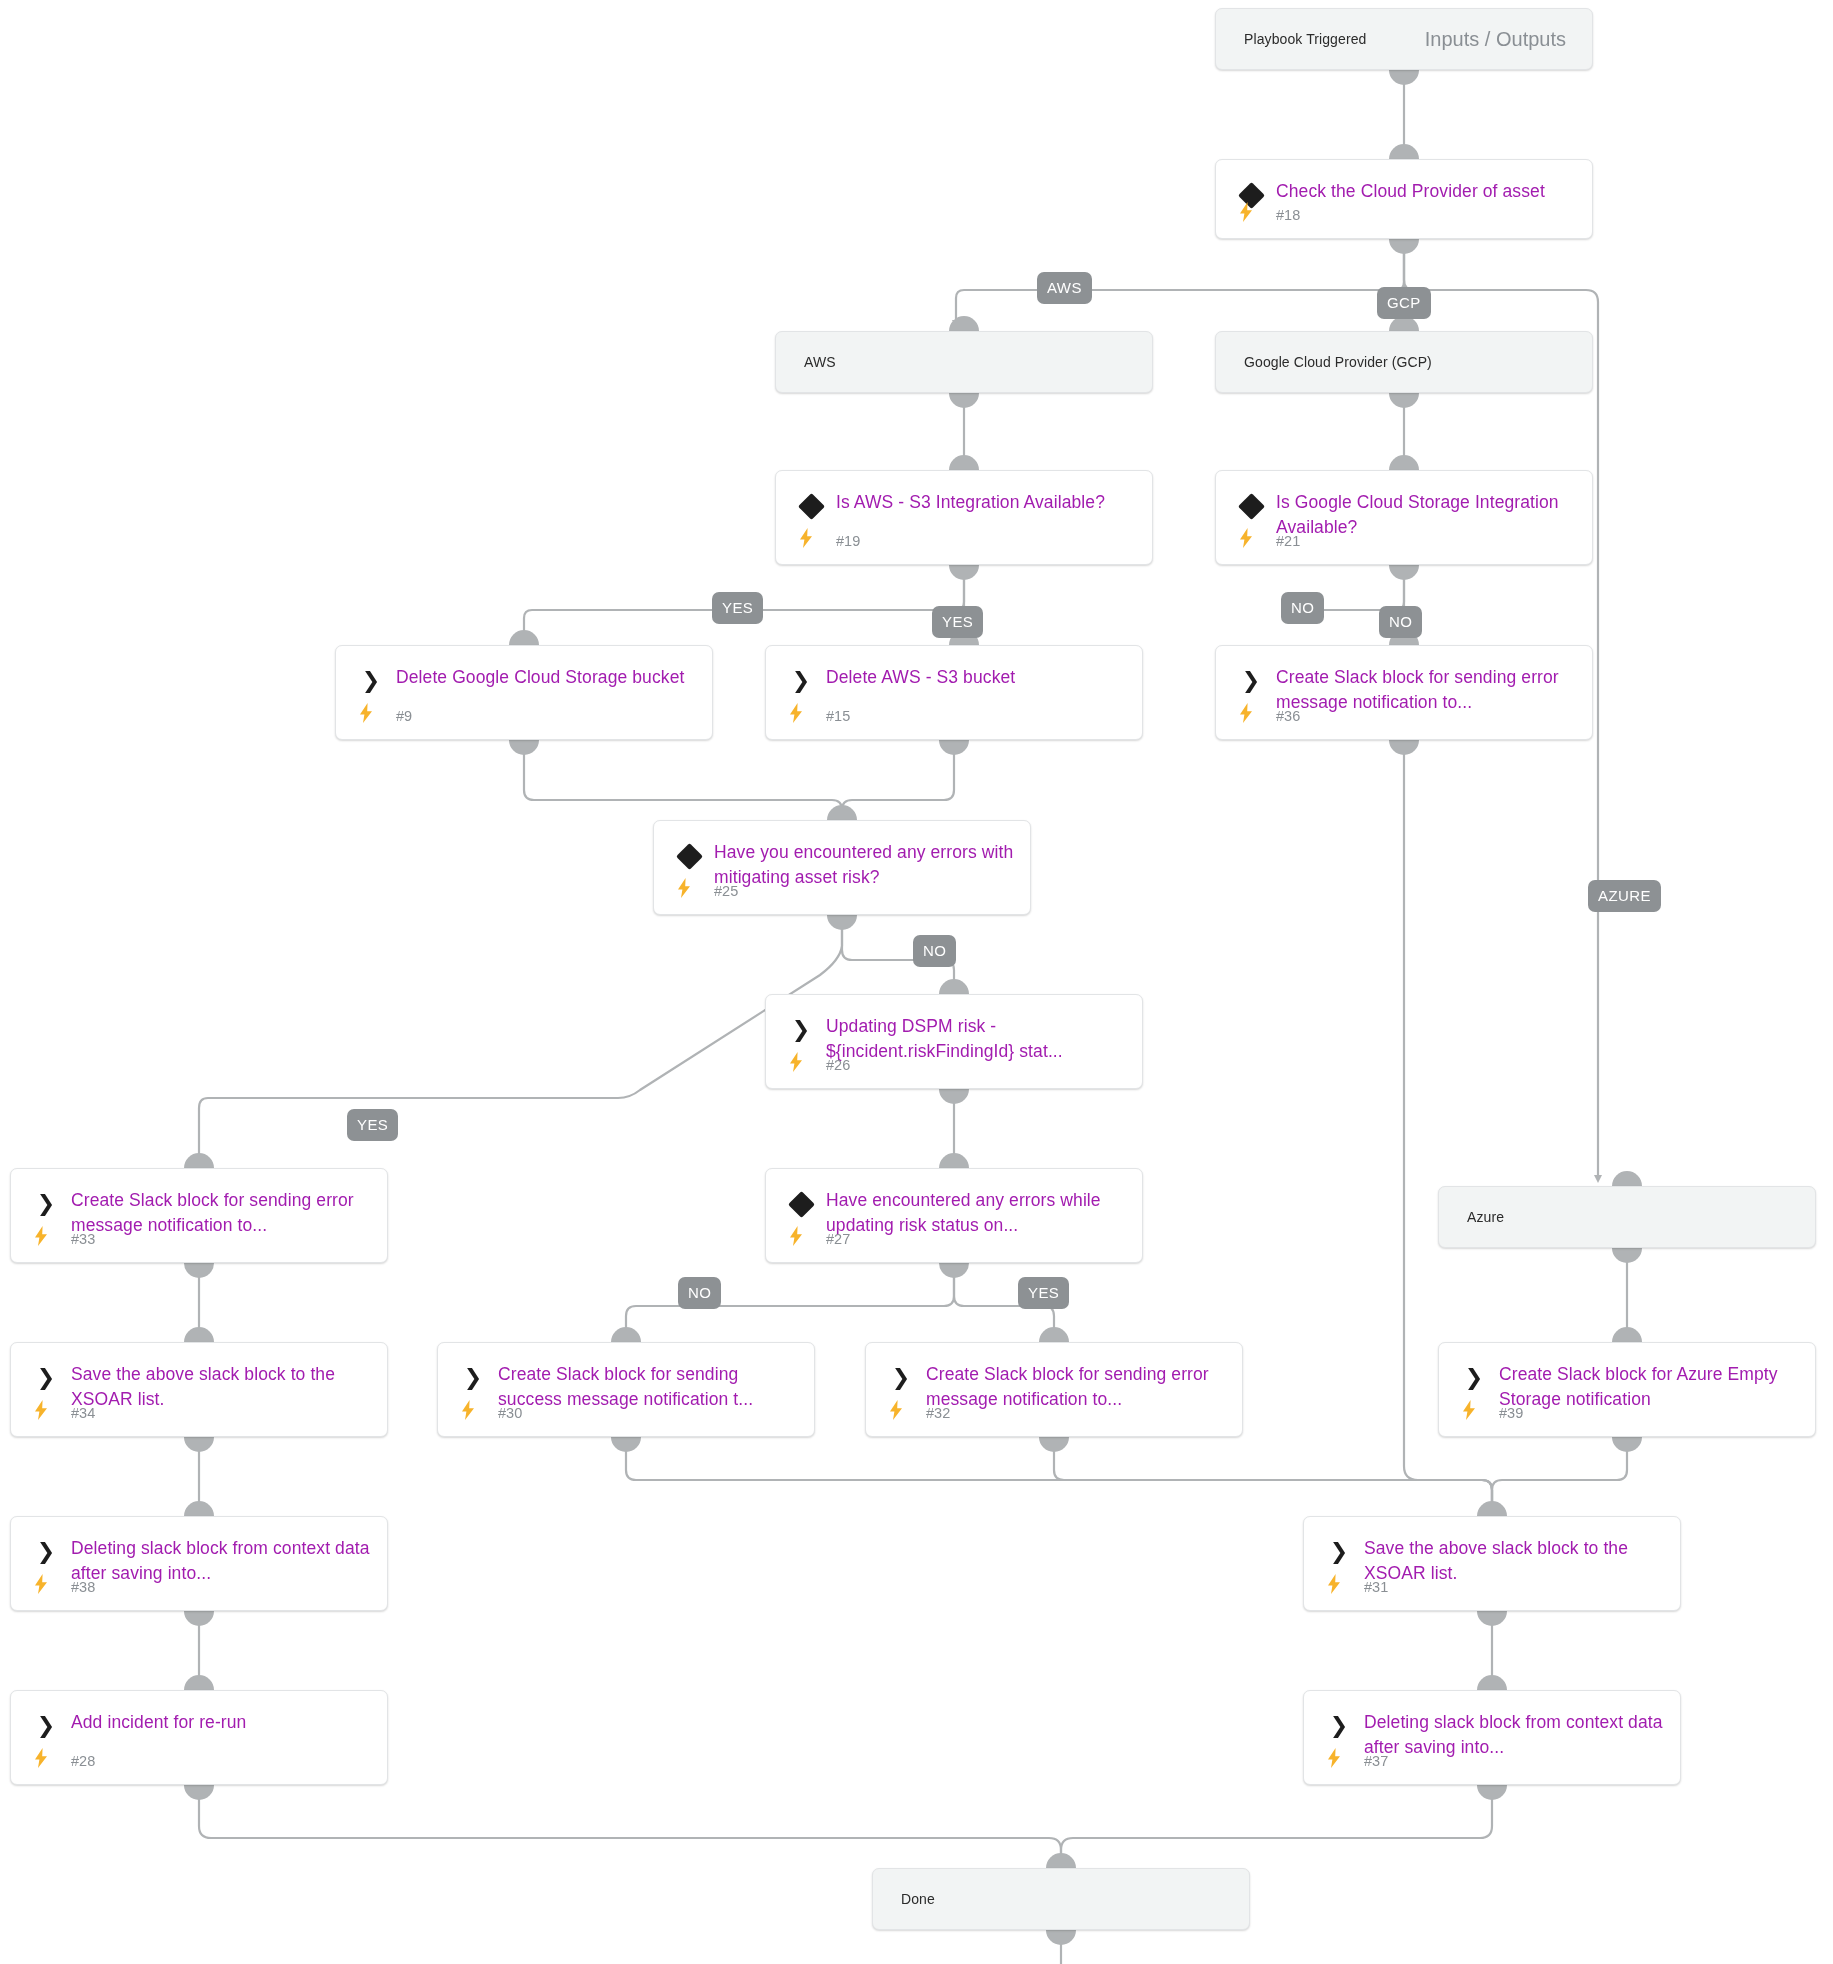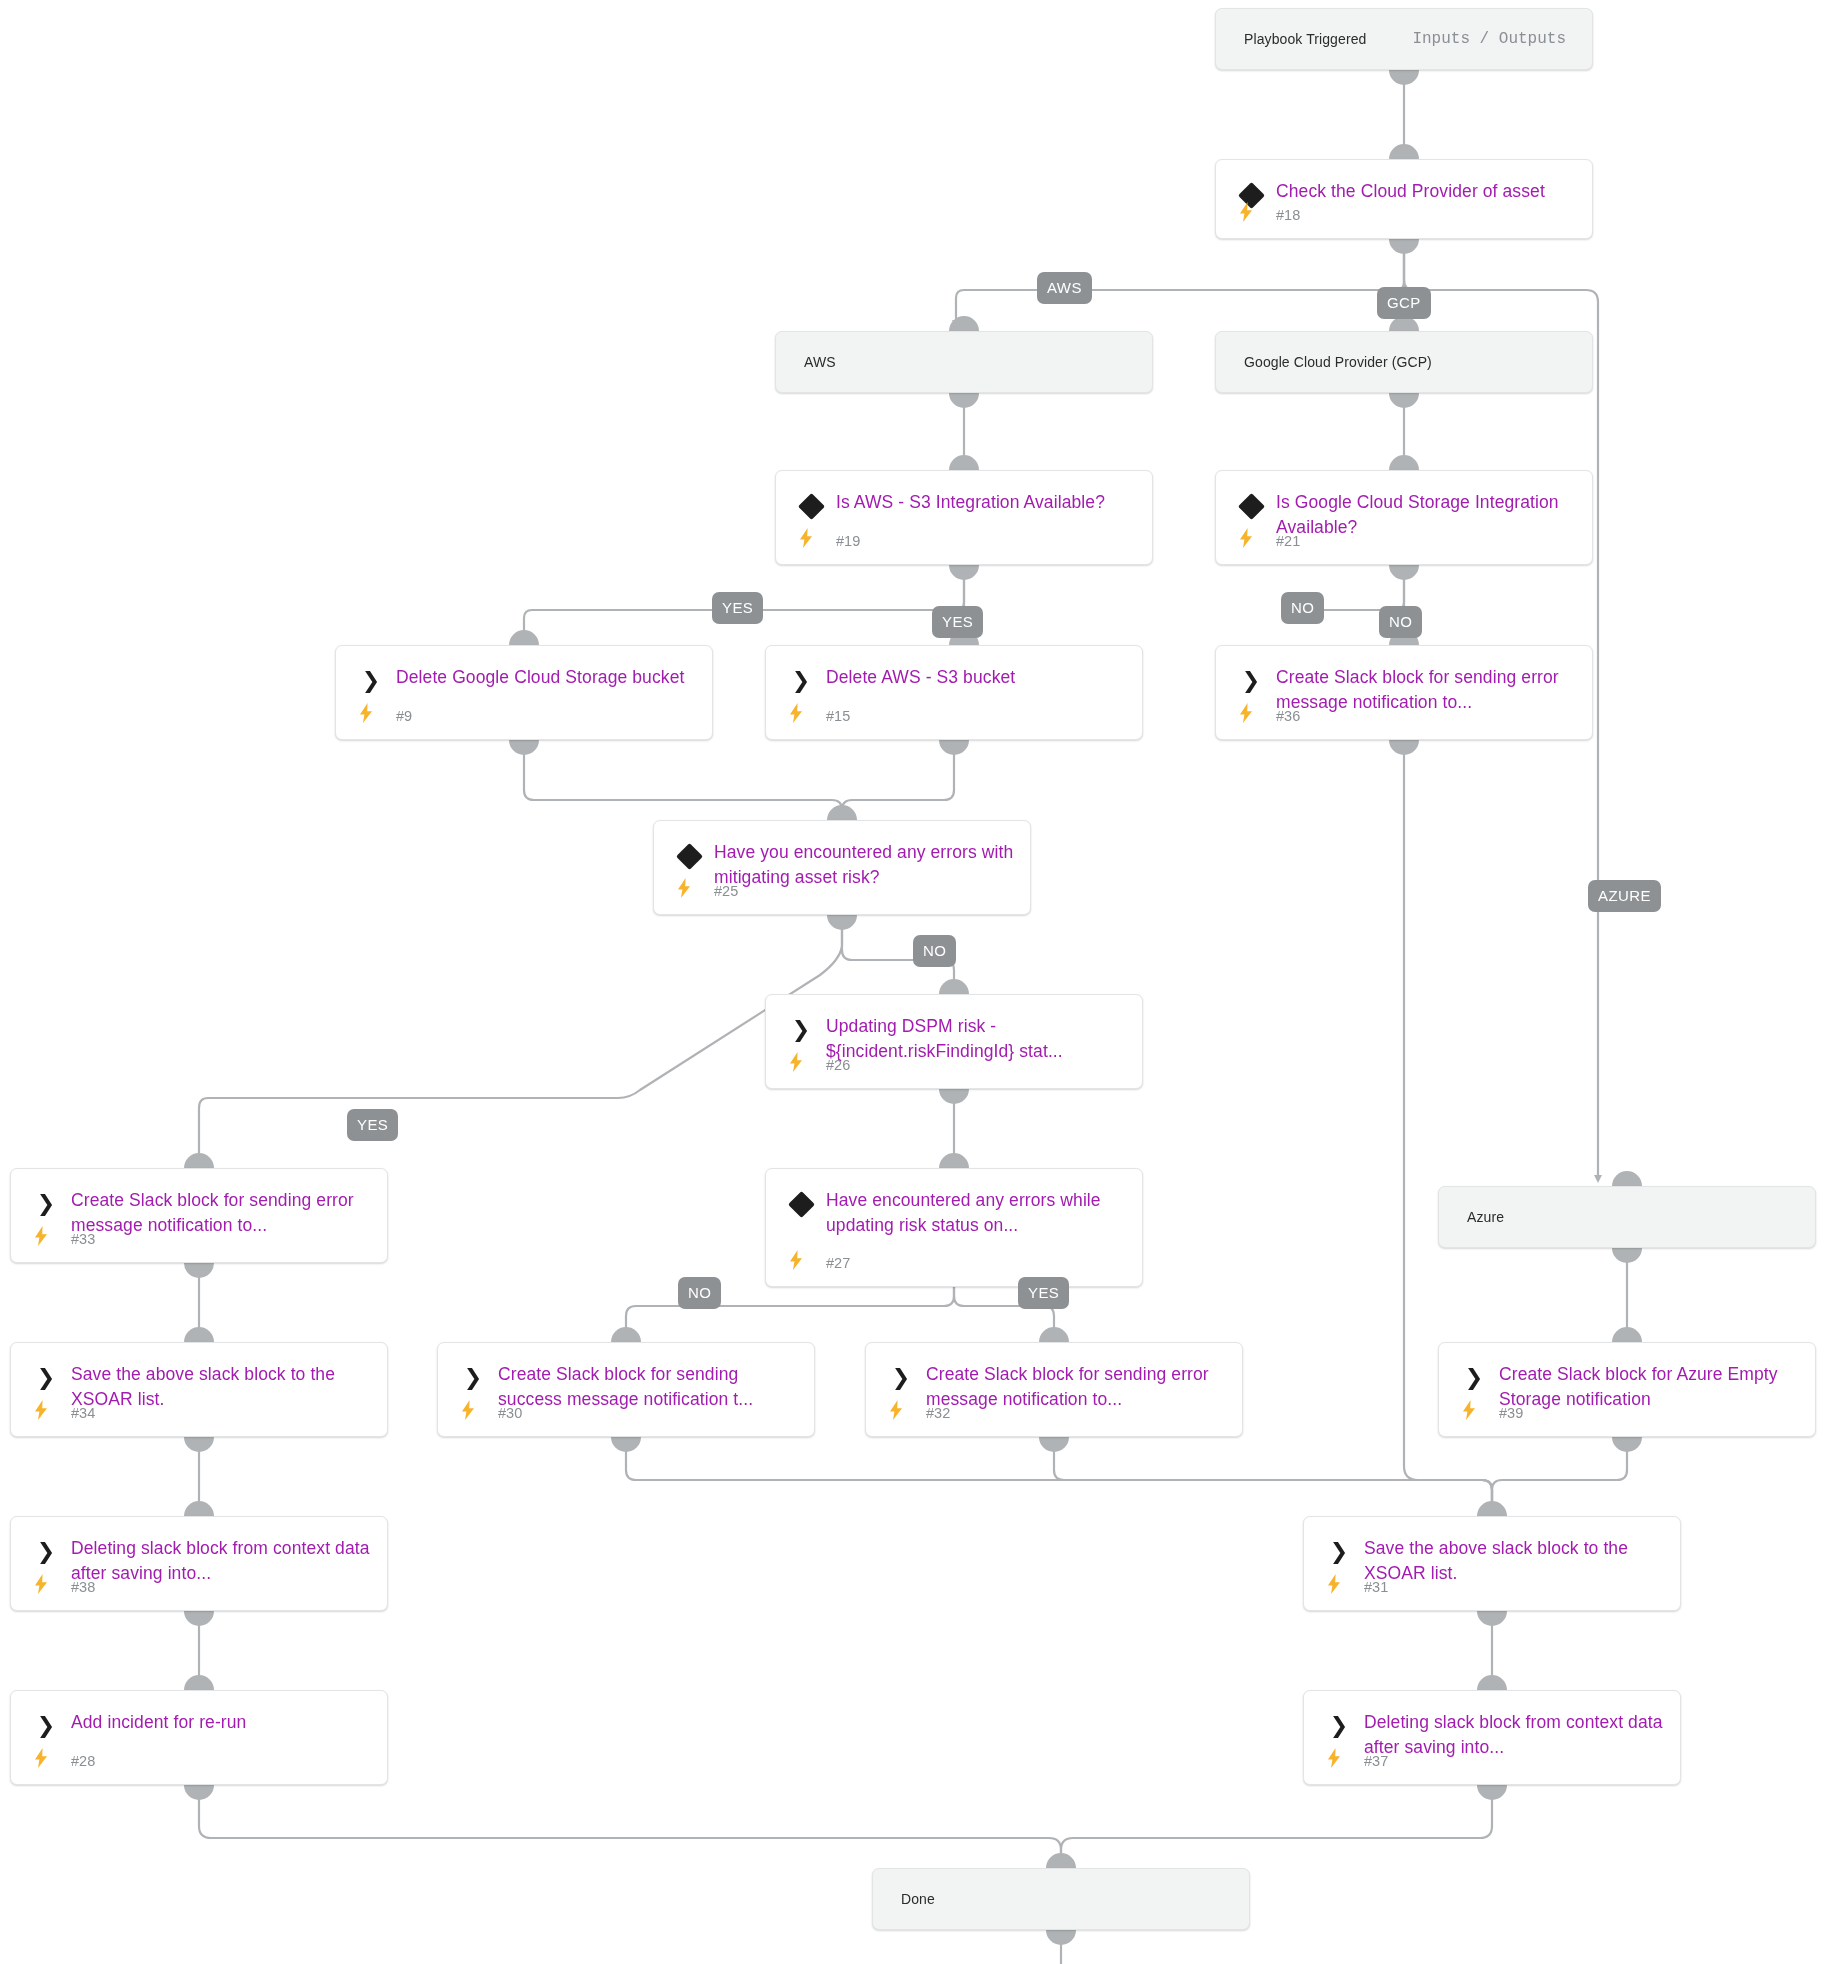--- a/index.html
+++ b/index.html
@@ -19,21 +19,21 @@
                font-size:17.5px;line-height:25px;color:#a21caf;
                letter-spacing:.1px;}
   .node .bolt{position:absolute;left:20px;bottom:14px;width:20px;height:24px;
               display:flex;align-items:center;justify-content:center;
               font-size:22px;color:#f7b32b;line-height:1;}
   .node .tid{position:absolute;left:60px;bottom:15px;font-size:14.5px;color:#8a8f94;}
 
   .node.section .title{top:0;bottom:0;left:28px;right:16px;height:100%;
                        display:flex;align-items:center;font-size:14px;color:#2b2b2b;}
   .node.section .sub{position:absolute;right:26px;top:0;bottom:0;display:flex;
-                     align-items:center;font-size:16px;color:#8a8f94;font-family:Liberation Mono, monospace;}
+                     align-items:center;font-size:20px;color:#8a8f94;}
 
   
   .dia{width:19px;height:19px;background:#1d1d1d;transform:rotate(45deg);border-radius:2px;}
   
   .chev{font-size:22px;color:#1d1d1d;font-weight:700;line-height:1;}
 
   
   .port{position:absolute;width:30px;height:15px;background:#b0b3b5;}
   .port.out{border-radius:0 0 16px 16px;}
   .port.in{border-radius:16px 16px 0 0;}
@@ -295,21 +295,21 @@
           <span class="chev">❯</span>
         </div>
         <div class="title">Create Slack block for sending error message notification to...</div>
         <div class="bolt">
           <svg width="14" height="20" viewBox="0 0 14 20">
             <path d="M8.6 0 L1 11.4 h4.4 L4 20 L13 8.2 H8.2 z" fill="#f7b32b"></path>
           </svg>
         </div>
         <div class="tid">#33</div>
       </div>
-      <div class="node task" style="left: 765px; top: 1168px; width: 378px; height: 119px;">
+      <div class="node task" style="left: 765px; top: 1168px; width: 378px; height: 95px;">
         <div class="glyph">
           <div class="dia"></div>
         </div>
         <div class="title">Have encountered any errors while updating risk status on...</div>
         <div class="bolt">
           <svg width="14" height="20" viewBox="0 0 14 20">
             <path d="M8.6 0 L1 11.4 h4.4 L4 20 L13 8.2 H8.2 z" fill="#f7b32b"></path>
           </svg>
         </div>
         <div class="tid">#27</div>

